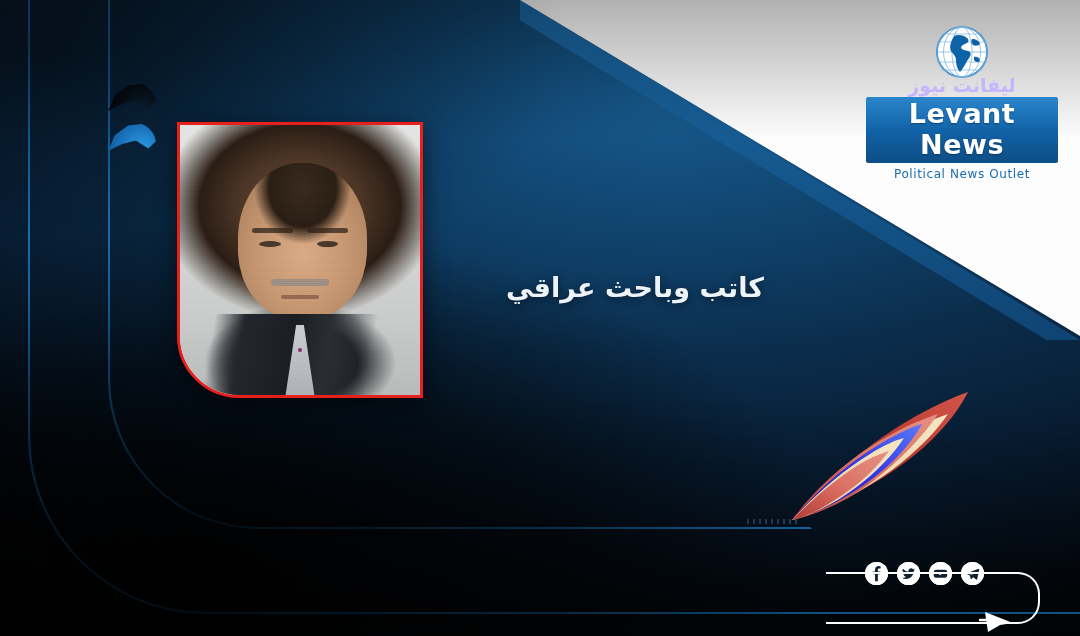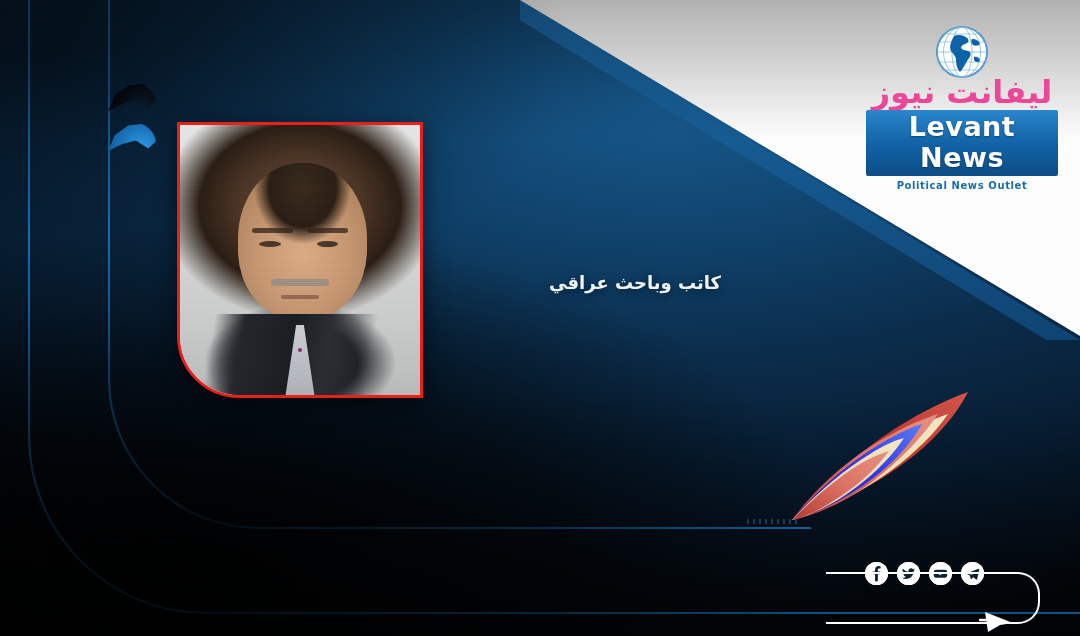--- a/index.html
+++ b/index.html
@@ -142,43 +142,43 @@
     position:absolute;left:450px;top:262px;width:370px;text-align:center;
     direction:rtl;
   }
   .name{
     font-size:40px;font-weight:700;color:#f2f6fa;letter-spacing:1px;
     text-shadow:0 2px 10px rgba(0,0,0,.55);
     line-height:1.25;
   }
   .role{
     margin-top:10px;
-    font-size:18px;font-weight:700;color:#eef3f8;
+    font-size:27px;font-weight:700;color:#eef3f8;
     text-shadow:0 2px 8px rgba(0,0,0,.5);
   }
 
   
   .feather{position:absolute;left:770px;top:372px;width:210px;height:165px;}
 
   
   .logo{position:absolute;right:22px;top:24px;width:192px;text-align:center;}
   .logo .globe{height:58px;display:flex;justify-content:center;align-items:flex-start;}
   .logo-ar{
-    direction:rtl;font-size:32px;font-weight:700;color:#ec4899;
+    direction:rtl;font-size:19px;font-weight:700;color:#c4b5fd;
     letter-spacing:2px;line-height:1;margin-top:-6px;
   }
   .logo-en{
     margin-top:2px;
     background:linear-gradient(180deg,#2b86cc 0%,#1162a6 52%,#0d4e86 100%);
     color:#ffffff;font-size:27px;font-weight:700;letter-spacing:.5px;
     padding:1px 6px 3px;border-radius:2px;display:inline-block;
     text-shadow:0 1px 2px rgba(0,0,0,.35);
   }
   .logo-tag{
-    margin-top:4px;font-size:10px;font-weight:700;color:#1a6cb0;letter-spacing:.6px;
+    margin-top:4px;font-size:12px;font-weight:400;color:#1a6cb0;letter-spacing:.6px;
   }
 
   
   .social{
     position:absolute;right:96px;top:562px;display:flex;gap:9px;align-items:center;
   }
   .social .si{
     width:23px;height:23px;border-radius:50%;background:#ffffff;
     display:flex;align-items:center;justify-content:center;
   }

